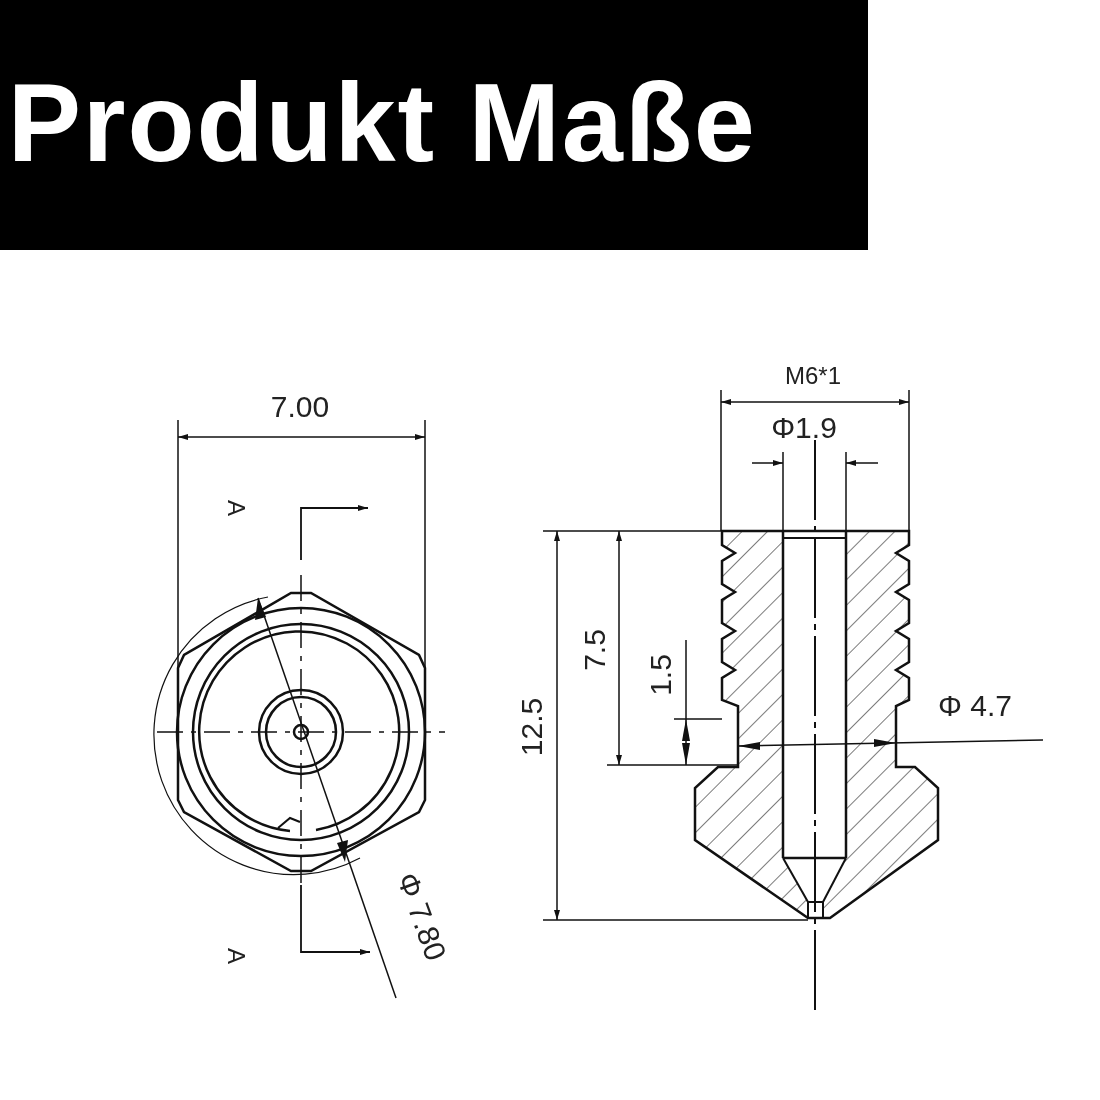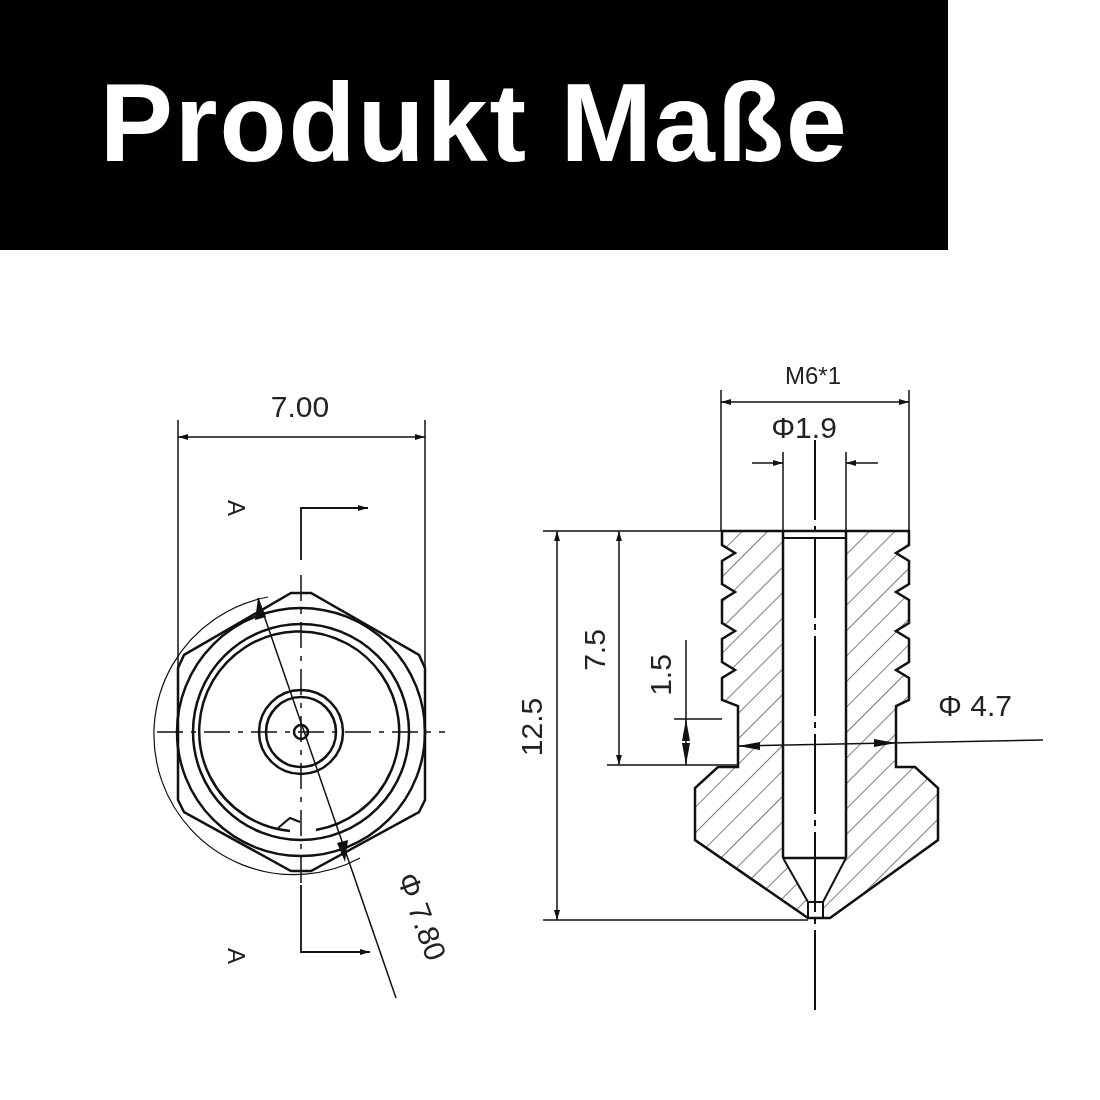--- a/index.html
+++ b/index.html
@@ -1,19 +1,19 @@
 <!DOCTYPE html>
 <html><head>
 <meta charset="utf-8">
 <style>
   html, body { margin: 0; padding: 0; background: #ffffff; }
   body { width: 1100px; height: 1100px; position: relative; overflow: hidden; }
   .banner {
-    position: absolute; left: 0; top: 0; width: 948px; height: 250px;
-    background: #000000; display: flex; align-items: center; justify-content: center;
+    position: absolute; left: 0; top: 0; width: 868px; height: 250px;
+    background: #000000; display: flex; align-items: center; 
   }
   .banner-title {
     color: #ffffff; font-family: "Liberation Sans", sans-serif; font-weight: bold;
     font-size: 112px; letter-spacing: 2px; transform: scaleX(0.98); margin-top: -6px;
   }
   .drawing { position: absolute; left: 0; top: 250px; width: 1100px; height: 850px; }
   svg text { font-family: "Liberation Sans", sans-serif; fill: #222; }
   .dim { font-size: 30px; font-weight: normal; }
   .lbl { font-size: 24px; }
 </style>

